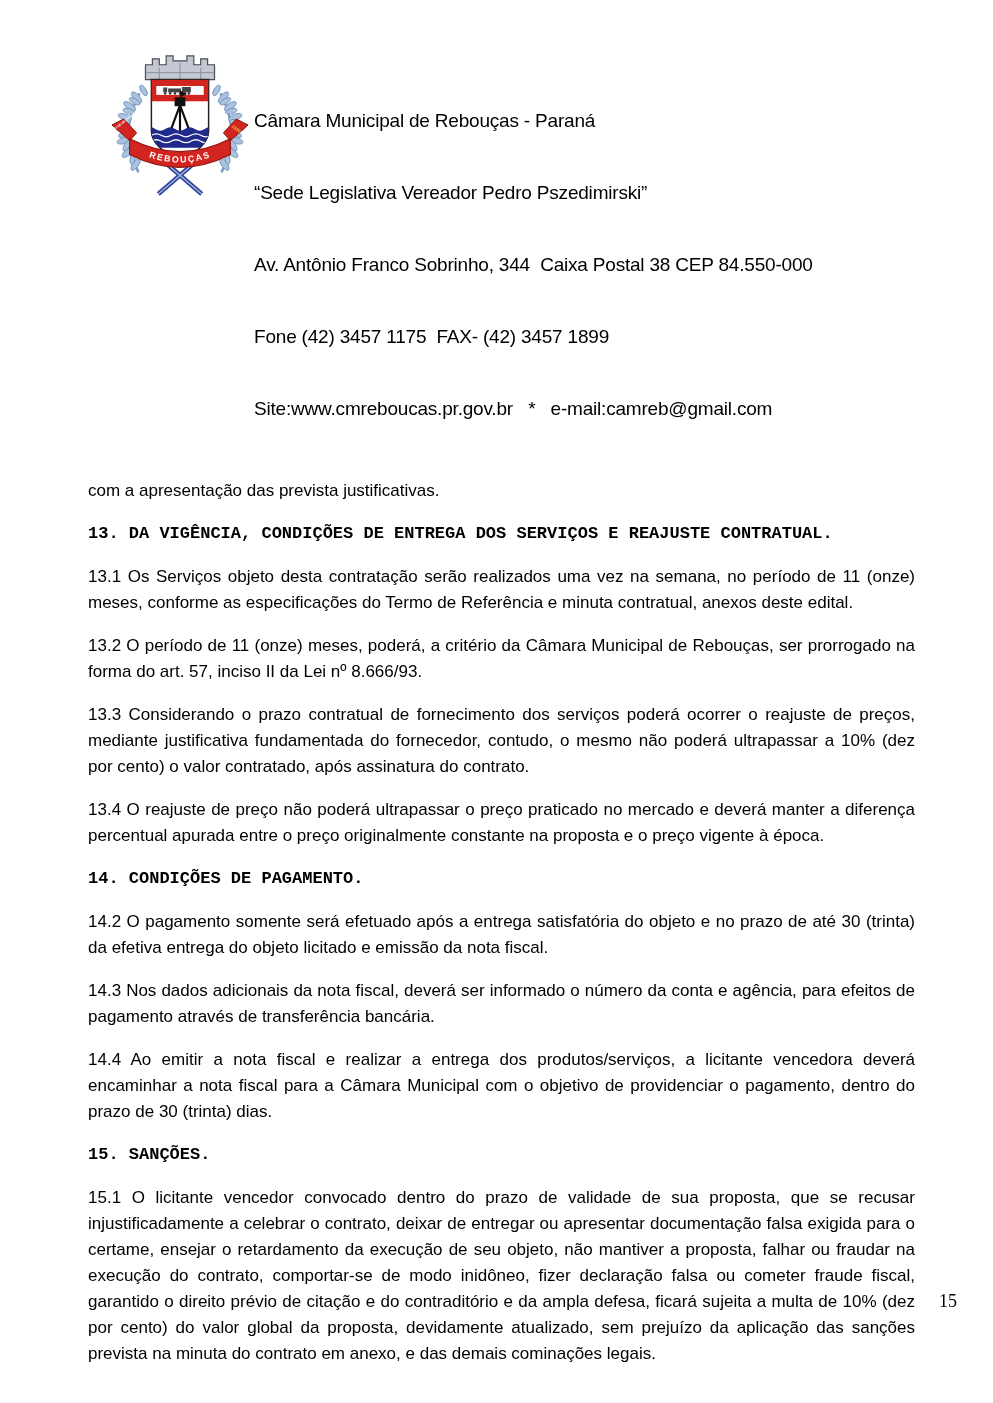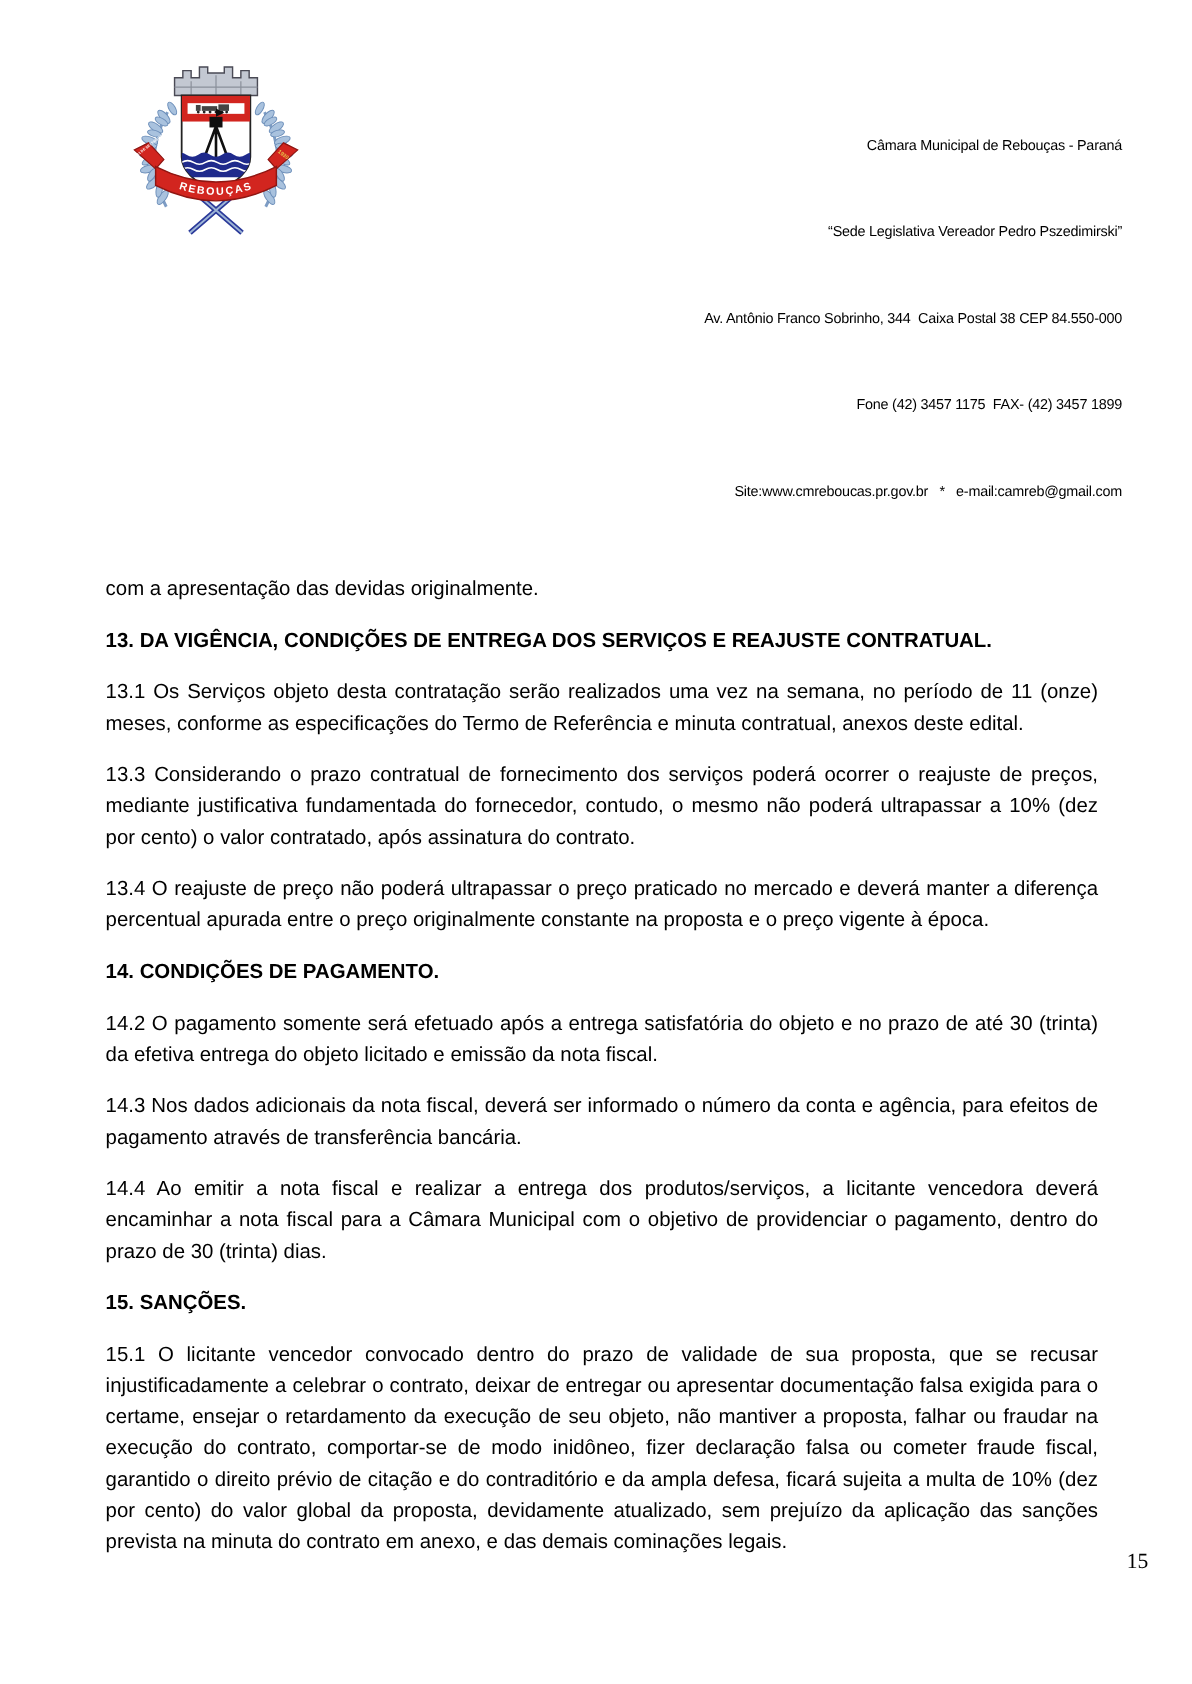--- a/index.html
+++ b/index.html
@@ -14,42 +14,43 @@
 
   
   .header {
     display:flex;
     padding:48px 58px 0 106px;
     align-items:flex-start;
   }
   .crest-box { width:148px; height:148px; flex:0 0 148px; }
   .header-text {
     flex:1;
-    text-align:right;
+    text-align:left;
     padding-top:13px;
-    font-size:12px;
+    font-size:19px;
     line-height:24px;
     letter-spacing:-0.2px;
     white-space:pre-wrap;
   }
 
   
   .doc {
     margin-top:9px;
     padding:0 78px 0 88px;
     font-size:17px;
     line-height:26px;
     text-align:justify;
   }
   .doc p { margin:0 0 17px 0; }
   .doc h2 {
     font-size:17px; line-height:26px;
     font-weight:bold;
     text-align:justify;
     margin:0 0 17px 0;
+    font-family:Liberation Mono, monospace;
   }
   .page-number {
     position:absolute;
     top:1291px; right:36px;
     font-family:"Liberation Serif", serif;
     font-size:18px;
   }
 </style>
 </head>
 <body>
@@ -163,24 +164,25 @@
       <div>Câmara Municipal de Rebouças - Paraná</div>
       <div>“Sede Legislativa Vereador Pedro Pszedimirski”</div>
       <div>Av. Antônio Franco Sobrinho, 344  Caixa Postal 38 CEP 84.550-000</div>
       <div>Fone (42) 3457 1175  FAX- (42) 3457 1899</div>
       <div>Site:www.cmreboucas.pr.gov.br   *   e-mail:camreb@gmail.com</div>
     </div>
   </div>
 
   <div class="doc">
 
-    <p>com a apresentação das devidas originalmente.</p>
+    <p>com a apresentação das prevista justificativas.</p>
 
     <h2>13. DA VIGÊNCIA, CONDIÇÕES DE ENTREGA DOS SERVIÇOS E REAJUSTE CONTRATUAL.</h2>
     <p>13.1 Os Serviços objeto desta contratação serão realizados uma vez na semana, no período de 11 (onze) meses, conforme as especificações do Termo de Referência e minuta contratual, anexos deste edital.</p>
+    <p>13.2 O período de 11 (onze) meses, poderá, a critério da Câmara Municipal de Rebouças, ser prorrogado na forma do art. 57, inciso II da Lei nº 8.666/93.</p>
     <p>13.3 Considerando o prazo contratual de fornecimento dos serviços poderá ocorrer o reajuste de preços, mediante justificativa fundamentada do fornecedor, contudo, o mesmo não poderá ultrapassar a 10% (dez por cento) o valor contratado, após assinatura do contrato.</p>
     <p>13.4 O reajuste de preço não poderá ultrapassar o preço praticado no mercado e deverá manter a diferença percentual apurada entre o preço originalmente constante na proposta e o preço vigente à época.</p>
 
     <h2>14. CONDIÇÕES DE PAGAMENTO.</h2>
     <p>14.2 O pagamento somente será efetuado após a entrega satisfatória do objeto e no prazo de até 30 (trinta) da efetiva entrega do objeto licitado e emissão da nota fiscal.</p>
     <p>14.3 Nos dados adicionais da nota fiscal, deverá ser informado o número da conta e agência, para efeitos de pagamento através de transferência bancária.</p>
     <p>14.4 Ao emitir a nota fiscal e realizar a entrega dos produtos/serviços, a licitante vencedora deverá encaminhar a nota fiscal para a Câmara Municipal com o objetivo de providenciar o pagamento, dentro do prazo de 30 (trinta) dias.</p>
 
     <h2>15. SANÇÕES.</h2>
     <p>15.1 O licitante vencedor convocado dentro do prazo de validade de sua proposta, que se recusar injustificadamente a celebrar o contrato, deixar de entregar ou apresentar documentação falsa exigida para o certame, ensejar o retardamento da execução de seu objeto, não mantiver a proposta, falhar ou fraudar na execução do contrato, comportar-se de modo inidôneo, fizer declaração falsa ou cometer fraude fiscal, garantido o direito prévio de citação e do contraditório e da ampla defesa, ficará sujeita a multa de 10% (dez por cento) do valor global da proposta, devidamente atualizado, sem prejuízo da aplicação das sanções prevista na minuta do contrato em anexo, e das demais cominações legais.</p>

